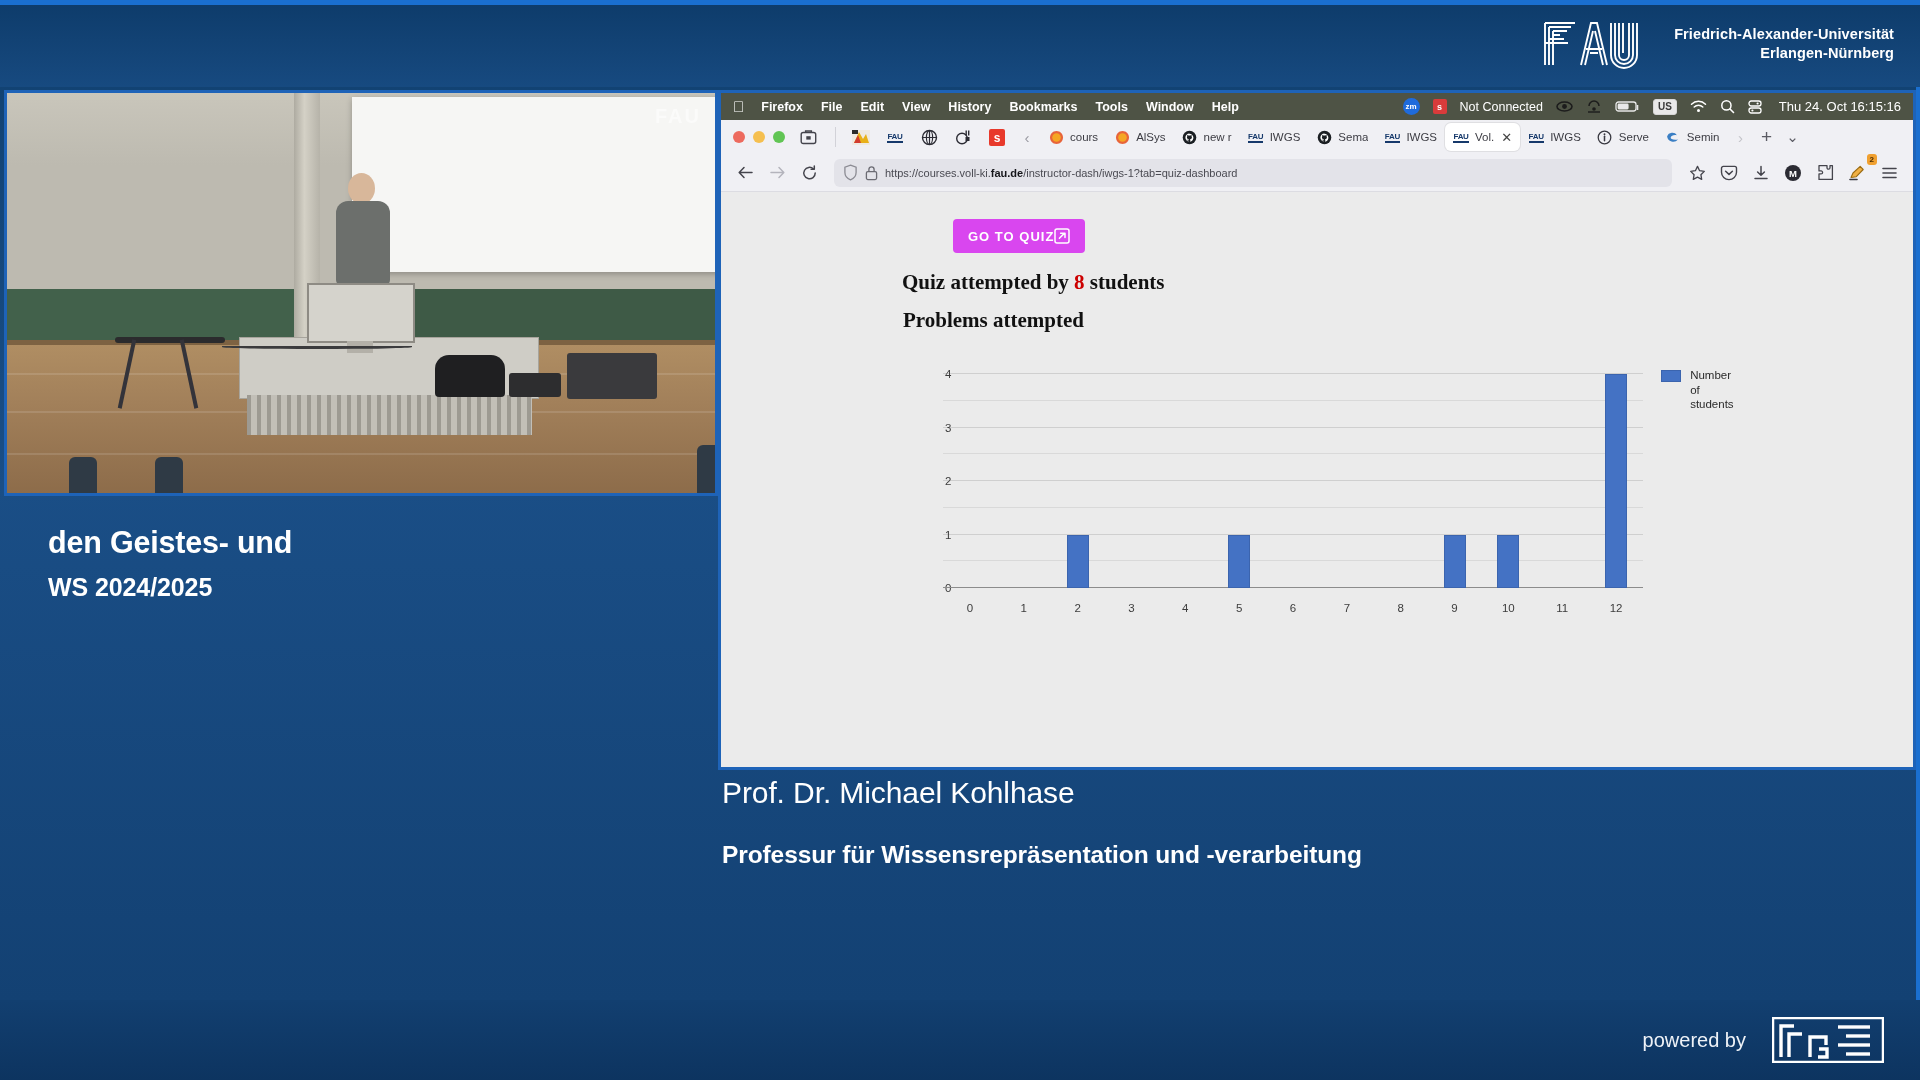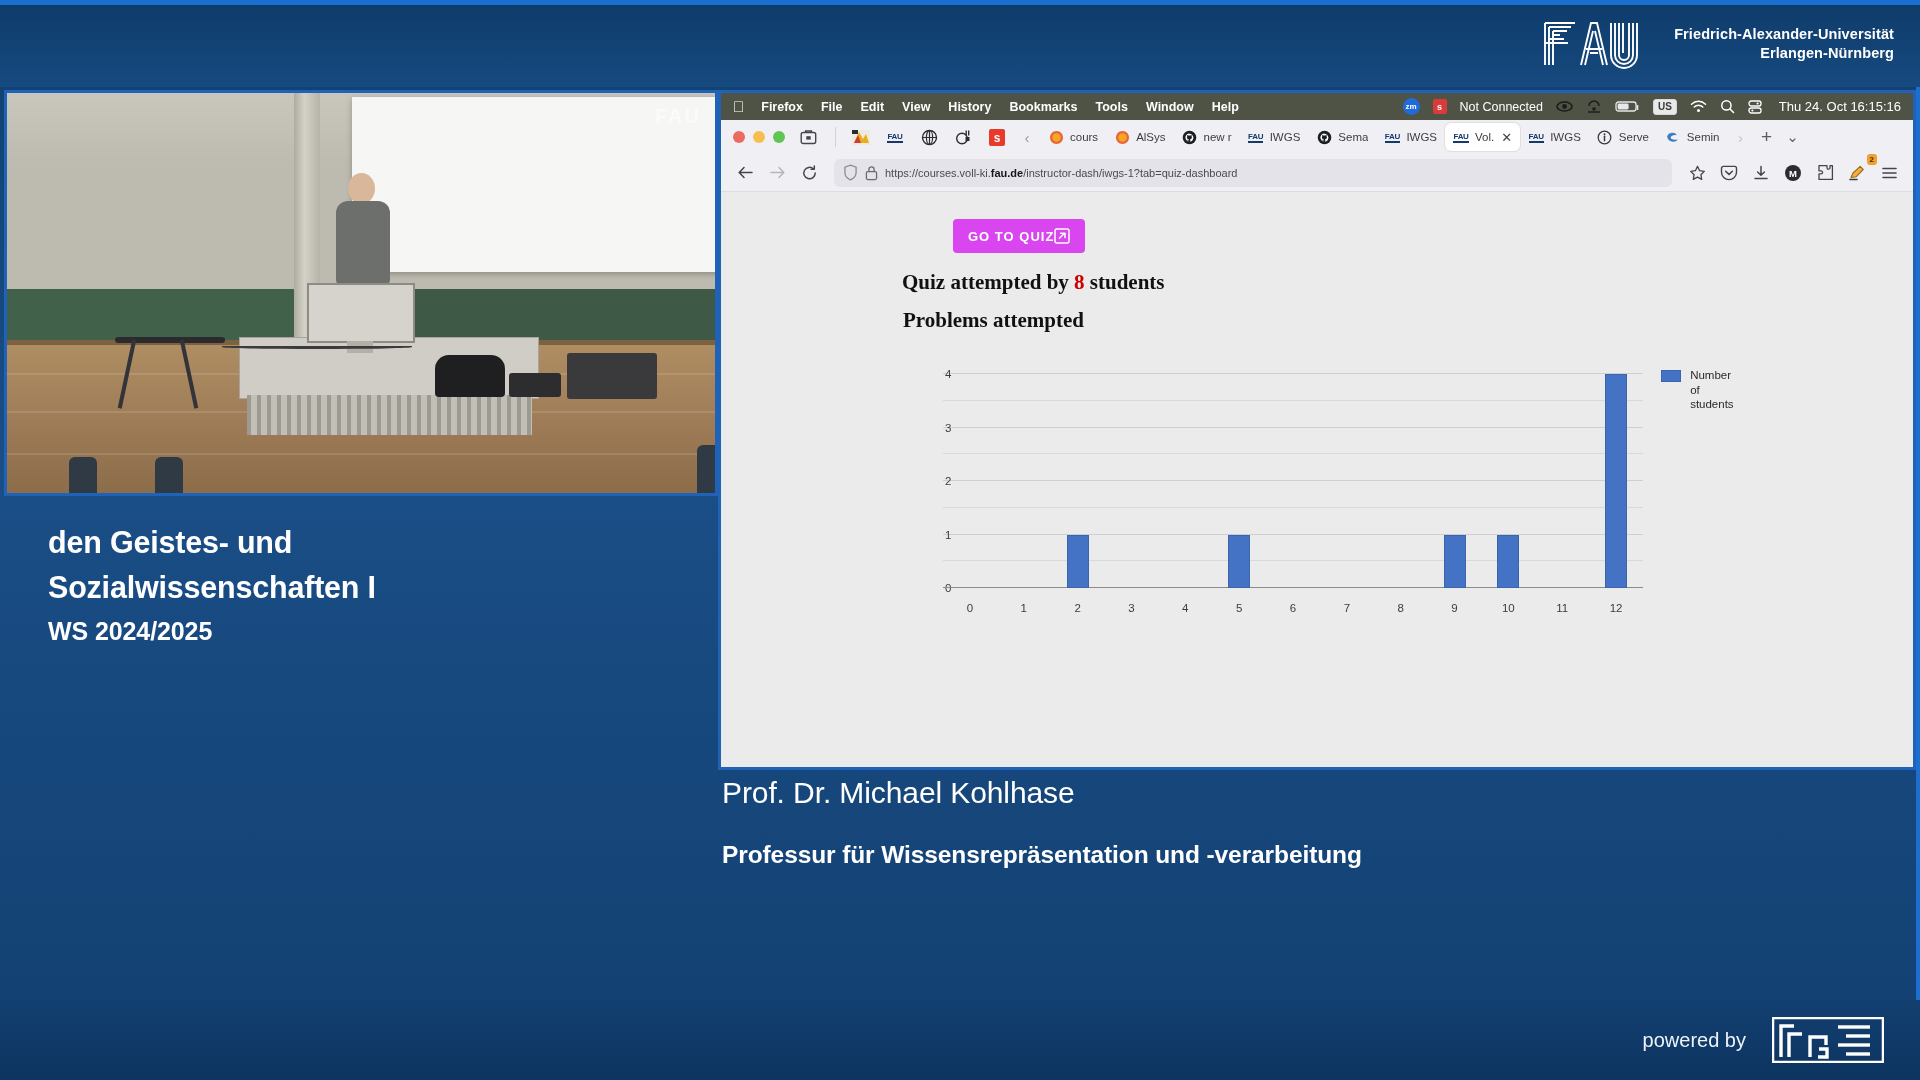--- a/index.html
+++ b/index.html
@@ -221,21 +221,20 @@
     <div class="tripod-leg" style="left:180px; bottom:84px; transform:rotate(-12deg);"></div>
     <div class="cable"></div>
     <div class="chairback" style="left:62px;"></div>
     <div class="chairback" style="left:148px;"></div>
     <div class="chairback" style="left:690px; width:40px; height:48px;"></div>
     <div class="fau-watermark">FAU</div>
   </div>
 
   <div id="lecture-text">
     <div class="lt-line">den Geistes- und</div>
-    <div class="lt-line">Sozialwissenschaften I</div>
     <div class="lt-term">WS 2024/2025</div>
   </div>
 
   <div id="browser">
 
     <div id="macbar">
       <span class="apple"></span>
       <span class="mi first">Firefox</span>
       <span class="mi">File</span>
       <span class="mi">Edit</span>

